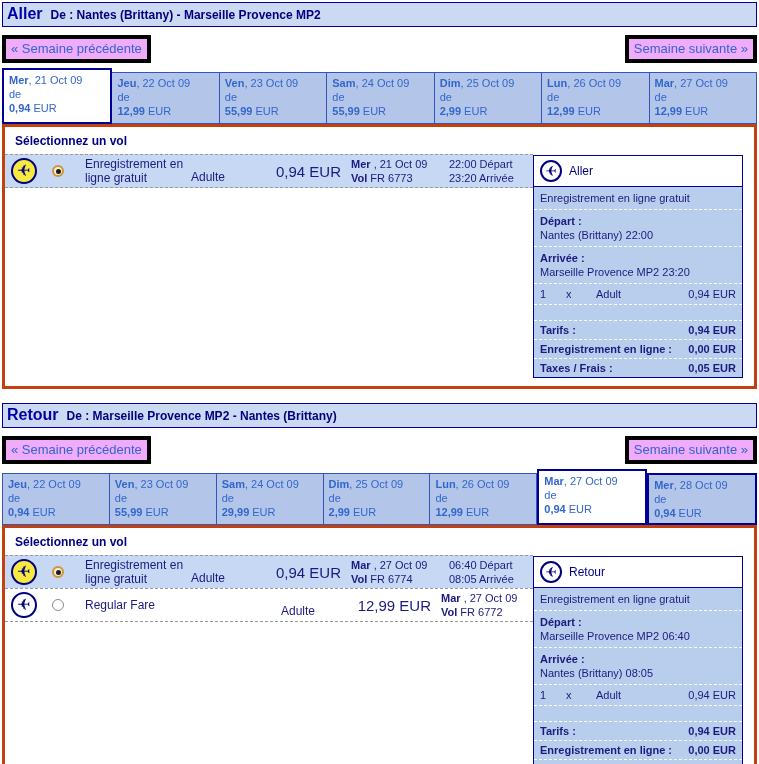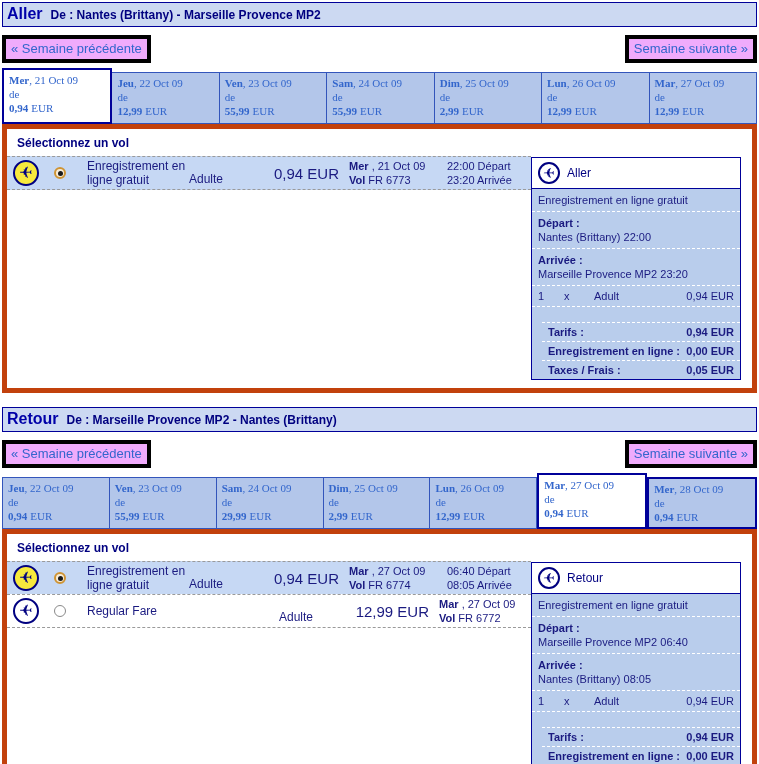--- a/index.html
+++ b/index.html
@@ -30,35 +30,34 @@
   
   .calendar { display: flex; align-items: flex-end; }
   .day-cell {
     flex: 1; height: 52px;
     background: #b3c6ea;
     border: 1px solid #3355bb;
     padding: 3px 5px;
     font-size: 11px; color: #3366cc;
     line-height: 14px;
     cursor: pointer;
-    font-family: Liberation Serif, serif;
   }
   .day-cell + .day-cell { border-left-width: 0; }
   .day-cell.selected {
     background: #ffffff; height: 56px;
     border: 2px solid #000099; border-left-width: 2px !important;
   }
   .day-cell.outlined {
     border: 2px solid #000099; border-left-width: 2px !important;
   }
   .b { font-weight: bold; }
   .day-price .cur { margin-left: 3px; }
   
   .main-box {
-    border: 5px solid #c2410c;
+    border: 3px solid #c2410c;
     background: #ffffff;
     display: flex; align-items: flex-start; justify-content: flex-end;
   }
   .flights-col { flex: 1; }
   .select-heading {
     font-size: 12px; font-weight: bold; color: #000080;
     padding: 7px 0 6px 10px;
   }
   .flight-row {
     display: flex; align-items: center;
@@ -106,21 +105,21 @@
     width: 22px; height: 22px; border-radius: 50%;
     border: 2px solid #000080; background: #ffffff;
     display: flex; align-items: center; justify-content: center;
     flex: none;
   }
   .summary-plane .plane-glyph { font-size: 14px; }
   .summary-body { background: #b9cdec; font-size: 11px; color: #1a1a80; }
   .s-row { padding: 4px 6px; border-top: 1px dashed #ffffff; line-height: 14px; }
   .s-row:first-child { border-top: none; }
   .s-spacer { height: 15px; }
-  .s-money { font-weight: bold; display: flex; justify-content: space-between; padding: 3px 6px; border-top: 1px dashed #ffffff; margin-left: 10px; }
+  .s-money { font-weight: bold; display: flex; justify-content: space-between; padding: 3px 6px; border-top: 1px dashed #ffffff; }
   .pax-row { display: flex; border-top: 1px dashed #ffffff; border-bottom: 1px dashed #ffffff; padding: 4px 6px; }
   .pax-row .n { width: 26px; } .pax-row .x { width: 30px; } .pax-row .t { flex: 1; }
 </style>
 </head>
 <body>
 
 <div class="section">
   <div class="section-header">
     <span class="section-title">Aller</span>
     <span class="section-route">De : Nantes (Brittany) - Marseille Provence MP2</span>

